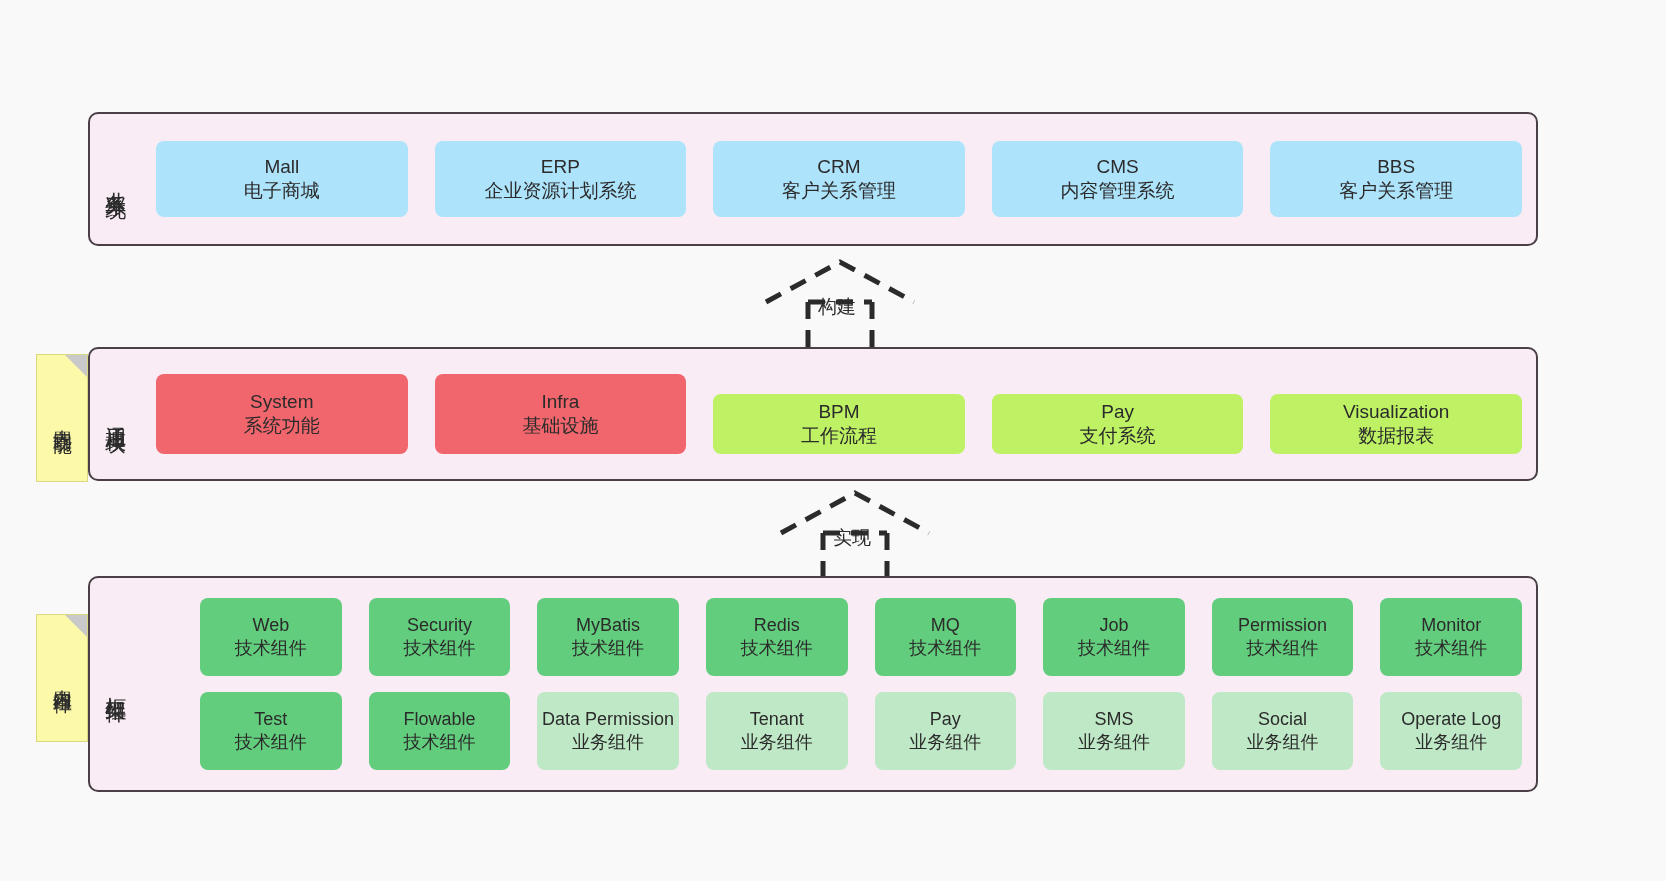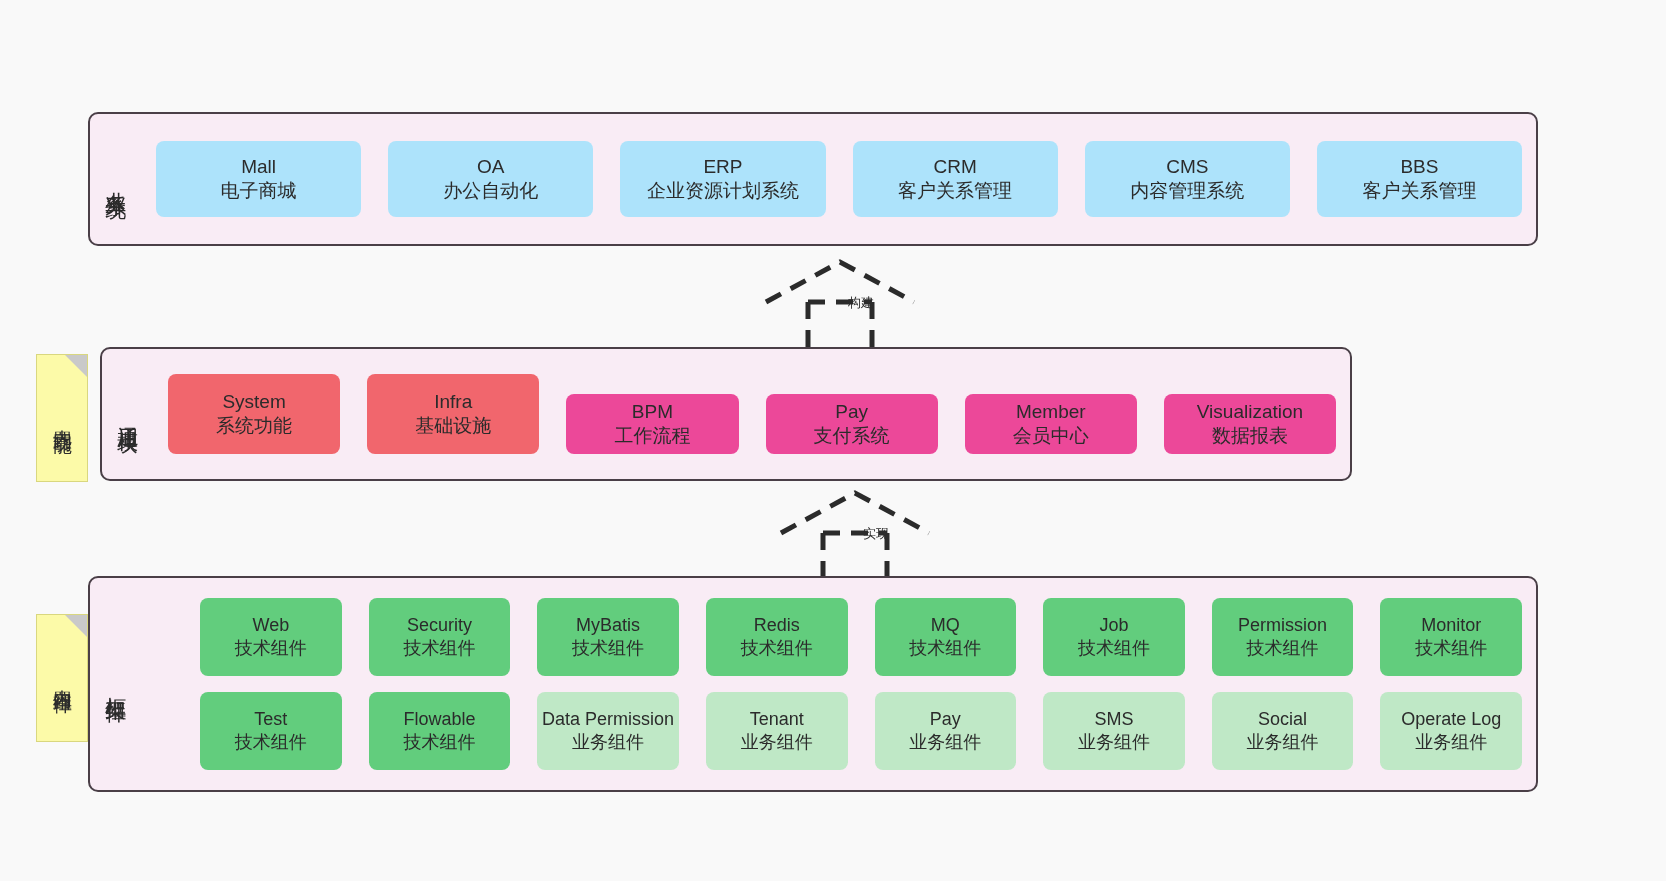--- a/index.html
+++ b/index.html
@@ -66,30 +66,30 @@
     user-select: none;
   }
   .cell .en { display: block; }
   .cell .cn { display: block; }
 
   
   #layer-business { left: 88px;  top: 112px; width: 1450px; height: 134px; }
   #layer-business .row { height: 76px; }
   #layer-business .cell { background: #ade3fb; }
 
-  #layer-common   { left: 100px;  top: 347px; width: 1252px; height: 134px; }
+  #layer-common   { left: 88px;  top: 347px; width: 1450px; height: 134px; }
   #layer-common .row { height: 80px; }
 
   #layer-framework{ left: 88px;  top: 576px; width: 1450px; height: 216px; }
   #layer-framework .row { height: 78px; padding-left: 44px; }
   #layer-framework .cell { font-size: 18px; }
 
   
   .c-red-strong  { background: #f1666d; }
-  .c-red-light   { background: #ec4899; margin-top: 20px; }
+  .c-red-light   { background: #bef264; margin-top: 20px; }
   .c-green-strong{ background: #62cd7d; }
   .c-green-light { background: #bfe8c6; }
 
   
   .note {
     position: absolute;
     width: 52px;
     background: #fcfaa8;
     border: 1px solid #d9d77f;
     display: flex;
@@ -116,45 +116,41 @@
 
   
   .arrow {
     position: absolute;
     width: 160px;
     height: 96px;
   }
   .arrow svg { display: block; overflow: visible; }
   .arrow-label {
     position: absolute;
-    left: 88px;
+    left: 58px;
     top: 38px;
-    font-size: 13px;
+    font-size: 19px;
     color: #2b2b2b;
     background: transparent;
     white-space: nowrap;
     user-select: none;
   }
   #arrow-build   { left: 760px; top: 256px; }
   #arrow-impl    { left: 775px; top: 487px; }
 </style>
 </head>
 <body>
 
 <div class="layer" id="layer-business">
   <div class="layer-title">业务系统</div>
   <div class="layer-body">
     <div class="row">
       <div class="cell">
         <span class="en">Mall</span>
         <span class="cn">电子商城</span>
-      </div>
-      <div class="cell">
-        <span class="en">OA</span>
-        <span class="cn">办公自动化</span>
       </div>
       <div class="cell">
         <span class="en">ERP</span>
         <span class="cn">企业资源计划系统</span>
       </div>
       <div class="cell">
         <span class="en">CRM</span>
         <span class="cn">客户关系管理</span>
       </div>
       <div class="cell">
@@ -194,24 +190,20 @@
       </div>
       <div class="cell c-red-light">
         <span class="en">BPM</span>
         <span class="cn">工作流程</span>
       </div>
       <div class="cell c-red-light">
         <span class="en">Pay</span>
         <span class="cn">支付系统</span>
       </div>
       <div class="cell c-red-light">
-        <span class="en">Member</span>
-        <span class="cn">会员中心</span>
-      </div>
-      <div class="cell c-red-light">
         <span class="en">Visualization</span>
         <span class="cn">数据报表</span>
       </div>
     </div>
   </div>
 </div>
 
 <div class="arrow" id="arrow-impl">
   <svg width="160" height="96" viewBox="0 0 160 96">
     <path d="M 6 46 L 80 6 L 154 46" fill="none" stroke="#2b2b2b" stroke-width="5" stroke-dasharray="17 11" stroke-linecap="butt"></path>

